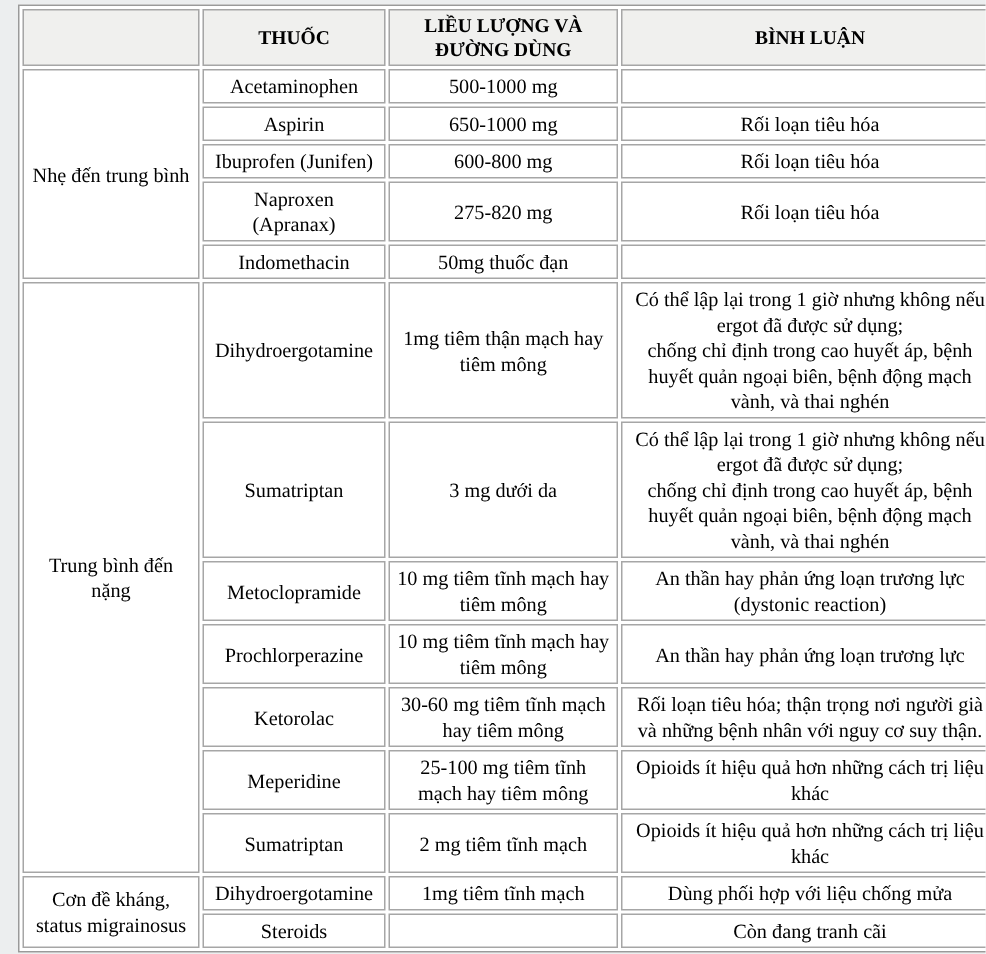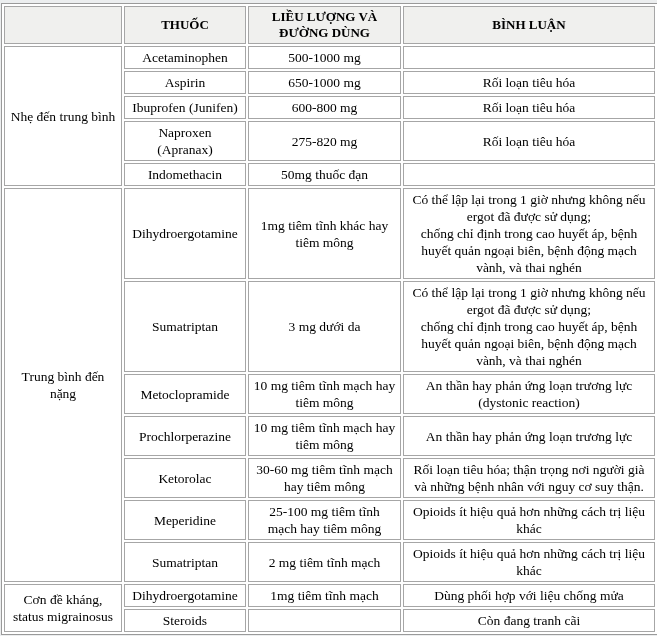--- a/index.html
+++ b/index.html
@@ -9,21 +9,21 @@
     height: 636px;
     background: #eceeef;
     font-family: "Liberation Serif", serif;
     color: #000;
     overflow: hidden;
   }
   .page {
     width: 657px;
     height: 636px;
     box-sizing: border-box;
-    padding: 3px 1px 0 1px;
+    padding: 3px 1px 0 12px;
   }
   table.med-table {
     width: 655px;
     table-layout: fixed;
     border-collapse: separate;
     border-spacing: 2px;
     background: #ffffff;
     border: 1px solid #9a9a9a;
   }
   th, td {
@@ -96,21 +96,21 @@
       </tr>
       <tr style="height:21px">
         <td>Indomethacin</td>
         <td>50mg thuốc đạn</td>
         <td class="comment"></td>
       </tr>
 
       <tr style="height:88px">
         <td class="group" rowspan="7">Trung bình đến nặng</td>
         <td>Dihydroergotamine</td>
-        <td>1mg tiêm tĩnh khác hay tiêm mông</td>
+        <td>1mg tiêm thận mạch hay tiêm mông</td>
         <td class="comment">Có thể lập lại trong 1 giờ nhưng không nếu ergot đã được sử dụng;
 chống chỉ định trong cao huyết áp, bệnh huyết quản ngoại biên, bệnh động mạch vành, và thai nghén</td>
       </tr>
       <tr style="height:80px">
         <td>Sumatriptan</td>
         <td>3 mg dưới da</td>
         <td class="comment">Có thể lập lại trong 1 giờ nhưng không nếu ergot đã được sử dụng;
 chống chỉ định trong cao huyết áp, bệnh huyết quản ngoại biên, bệnh động mạch vành, và thai nghén</td>
       </tr>
       <tr style="height:34px">

